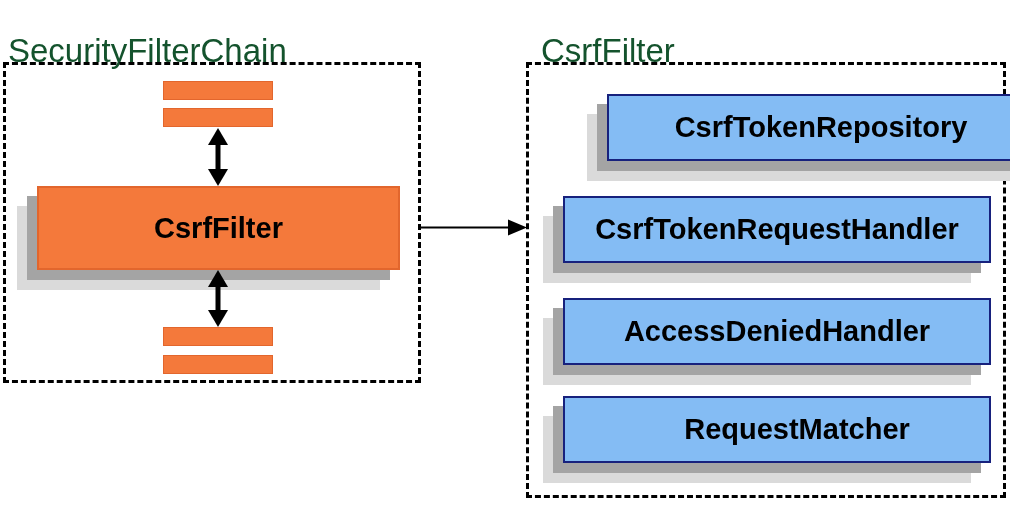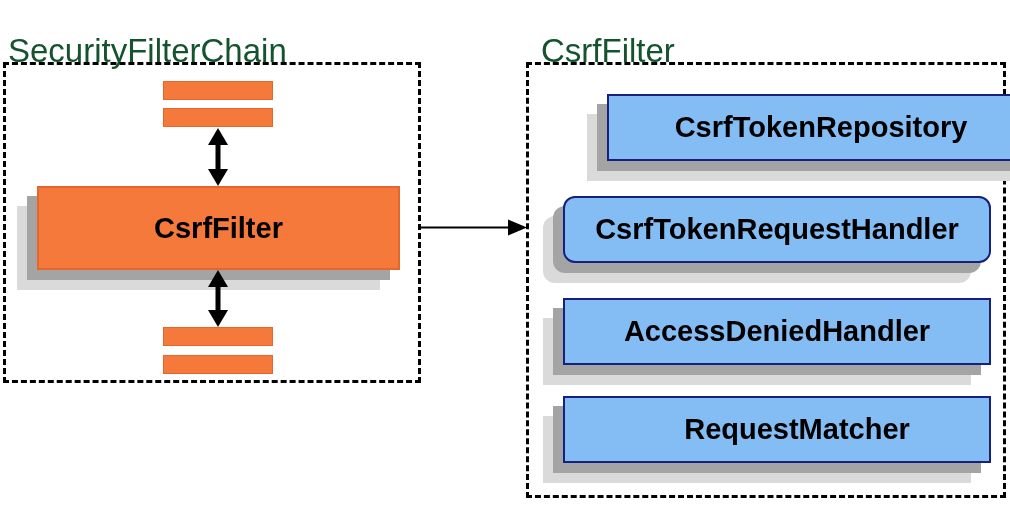--- a/index.html
+++ b/index.html
@@ -95,21 +95,21 @@
                 -20px 20px 0 var(--shadow-light, #dadada);
     display: flex;
     align-items: center;
     justify-content: center;
     font-size: 29px;
     font-weight: bold;
     color: #000000;
     white-space: nowrap;
   }
   .comp-1 { top: 29px; margin-left: 44px;  }
-  .comp-2 { top: 131px; border-radius: 12px; }
+  .comp-2 { top: 131px; }
   .comp-3 { top: 233px; align-items: center; }
   .comp-4 { top: 331px; padding-left: 40px; }
 </style>
 </head>
 <body>
 
 <div class="canvas" style="--bg: #ffffff; --orange-fill: #f4793b; --orange-border: #e2662d; --blue-fill: #84bcf4; --blue-border: #17217d; --shadow-dark: #a4a4a4; --shadow-light: #dadada;">
 
   <div class="panel-title title-left">SecurityFilterChain</div>
 

